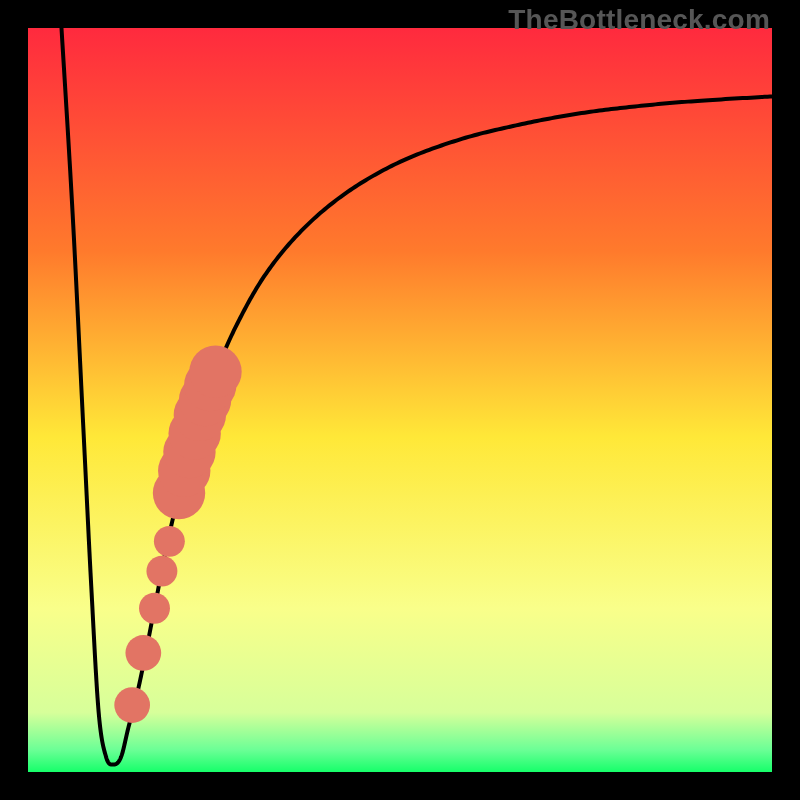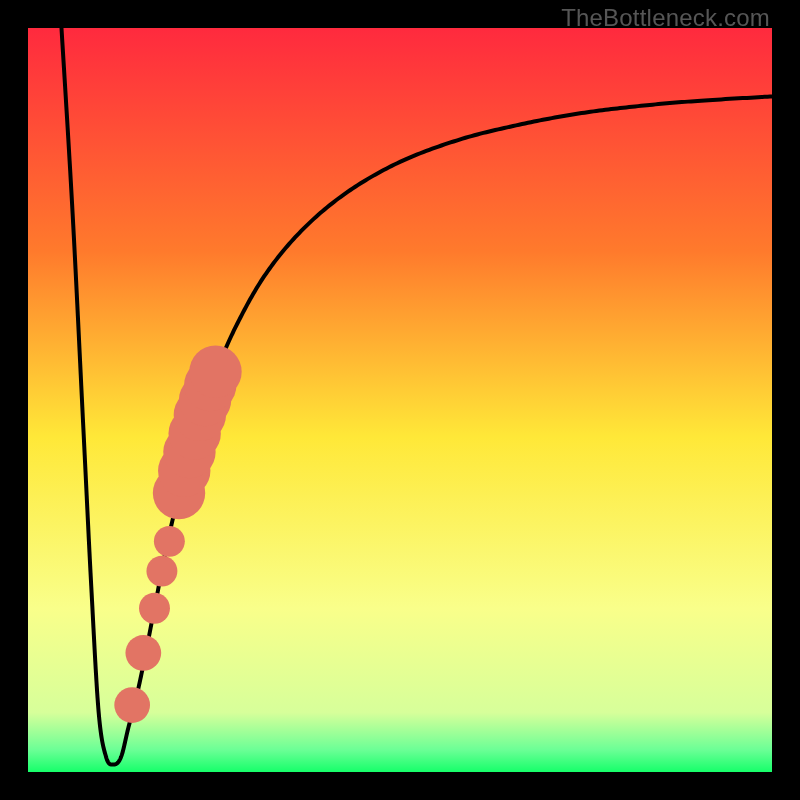--- a/index.html
+++ b/index.html
@@ -23,22 +23,22 @@
     left: 0;
     top: 0;
     width: 744px;
     height: 744px;
   }
   .watermark {
     position: absolute;
     top: 4px;
     right: 30px;
     font-family: Arial, Helvetica, sans-serif;
-    font-size: 24px;
-    font-weight: 400;
+    font-size: 28px;
+    font-weight: 700;
     color: #565656;
     letter-spacing: 0.2px;
   }
   svg { display: block; }
 </style>
 </head>
 <body>
 
 <div class="frame">
   <svg class="plot-area" viewBox="0 0 744 744">

